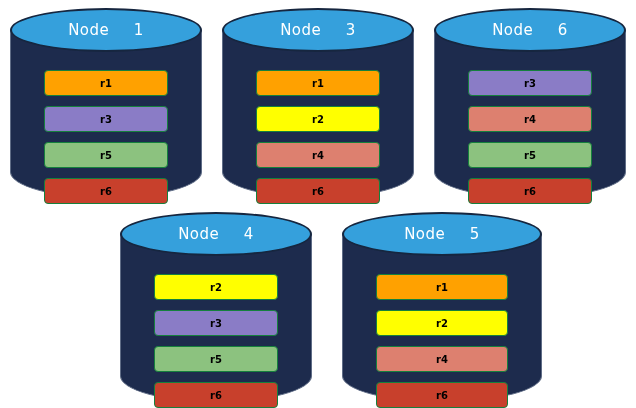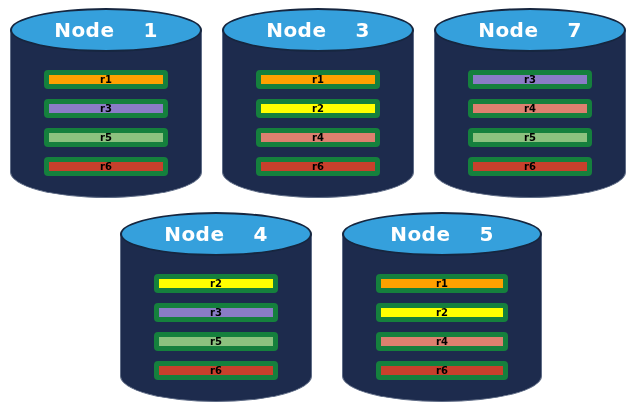--- a/index.html
+++ b/index.html
@@ -46,40 +46,40 @@
     border-radius: 50%;
     border: 2.5px solid #16263f;
     box-sizing: border-box;
     z-index: 2;
     display: flex;
     align-items: center;
     justify-content: center;
   }
   .node-label {
     color: #ffffff;
-    font-size: 20px;
-    font-weight: 700;
+    font-size: 15px;
+    font-weight: 400;
     word-spacing: 7px;
     letter-spacing: 0.5px;
     white-space: pre;
   }
   .bars {
     position: absolute;
     top: 62px;
     left: 34px;
     right: 34px;
     z-index: 3;
     display: flex;
     flex-direction: column;
     gap: 10px;
   }
   .bar {
-    height: 19px;
+    height: 26px;
     border-radius: 4px;
-    border: 5px solid #15803d;
+    border: 1px solid #15803d;
     box-sizing: border-box;
     display: flex;
     align-items: center;
     justify-content: center;
     font-size: 10px;
     font-weight: bold;
     color: #000000;
     line-height: 11px;
   }
 </style>
@@ -107,21 +107,21 @@
       <div class="bars">
         <div class="bar" style="background: rgb(255, 161, 0);">r1</div>
         <div class="bar" style="background: rgb(255, 255, 0);">r2</div>
         <div class="bar" style="background: rgb(221, 128, 111);">r4</div>
         <div class="bar" style="background: rgb(200, 64, 44);">r6</div>
       </div>
     </div>
     <div class="node">
       <div class="cyl-body" style="background: rgb(29, 43, 77);"></div>
       <div class="cyl-top" style="background: rgb(53, 160, 220);">
-        <span class="node-label">Node  7</span>
+        <span class="node-label">Node  6</span>
       </div>
       <div class="bars">
         <div class="bar" style="background: rgb(138, 124, 198);">r3</div>
         <div class="bar" style="background: rgb(221, 128, 111);">r4</div>
         <div class="bar" style="background: rgb(140, 194, 127);">r5</div>
         <div class="bar" style="background: rgb(200, 64, 44);">r6</div>
       </div>
     </div>
     <div class="node">
       <div class="cyl-body" style="background: rgb(29, 43, 77);"></div>

